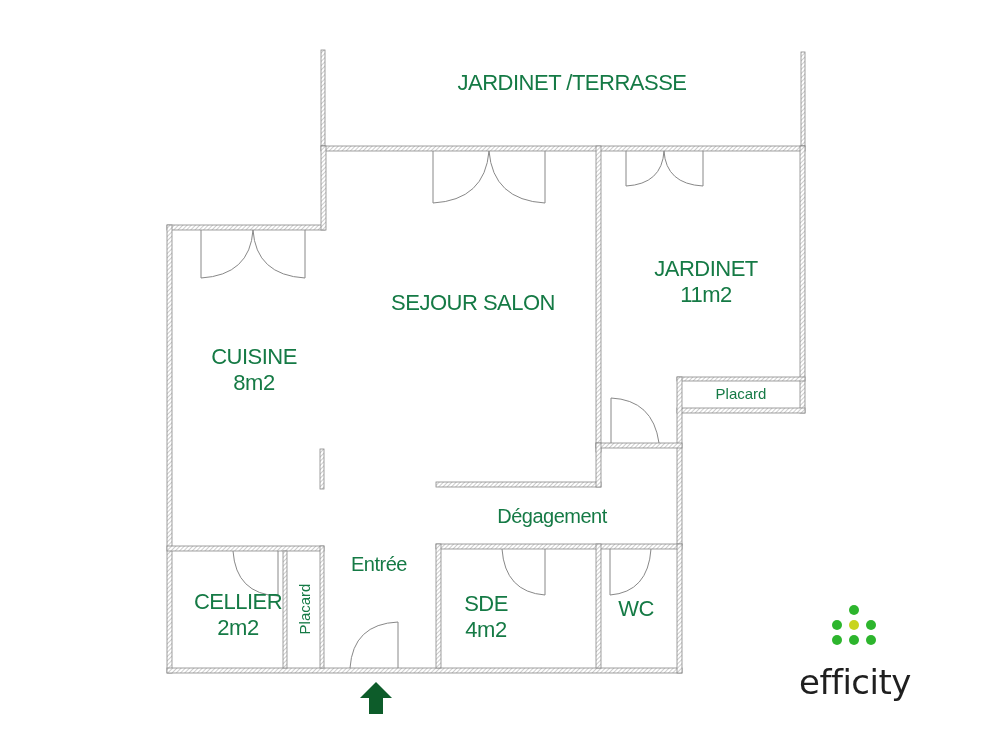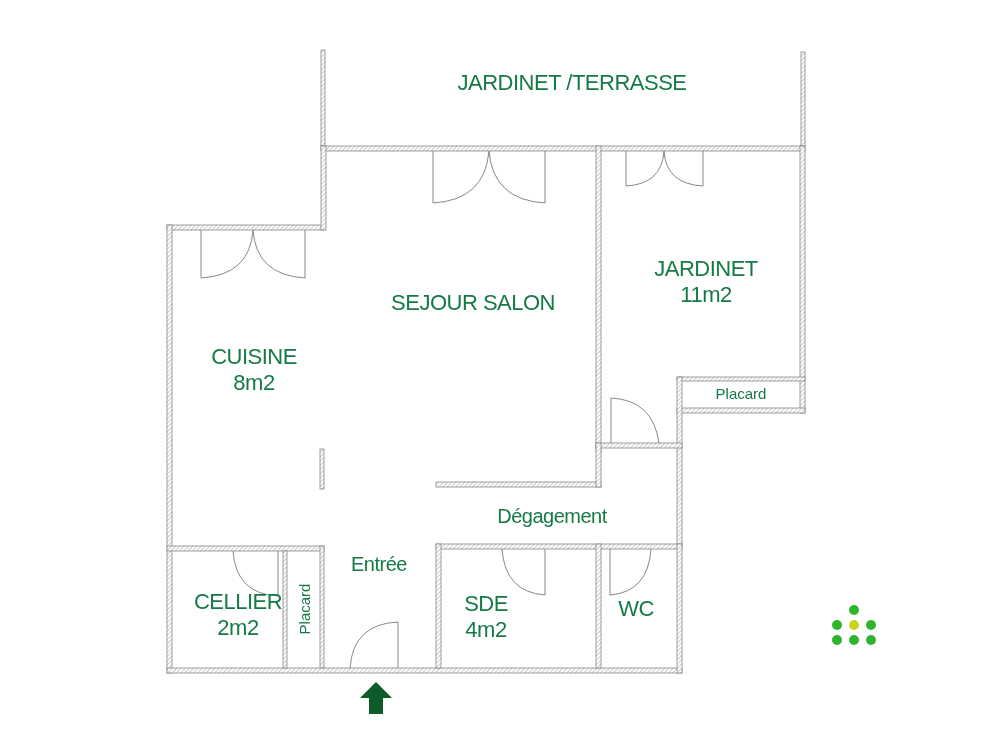--- a/index.html
+++ b/index.html
@@ -143,13 +143,14 @@
 <div id="logo">
   <svg width="130" height="60" viewBox="0 0 130 60">
     <circle cx="64" cy="10" r="5" fill="#2db52d"></circle>
     <circle cx="47" cy="25" r="5" fill="#2db52d"></circle>
     <circle cx="64" cy="25" r="5" fill="#c8d41e"></circle>
     <circle cx="81" cy="25" r="5" fill="#2db52d"></circle>
     <circle cx="47" cy="40" r="5" fill="#2db52d"></circle>
     <circle cx="64" cy="40" r="5" fill="#2db52d"></circle>
     <circle cx="81" cy="40" r="5" fill="#2db52d"></circle>
   </svg>
+  <div class="word">efficity</div>
 </div>
 
 </body></html>

